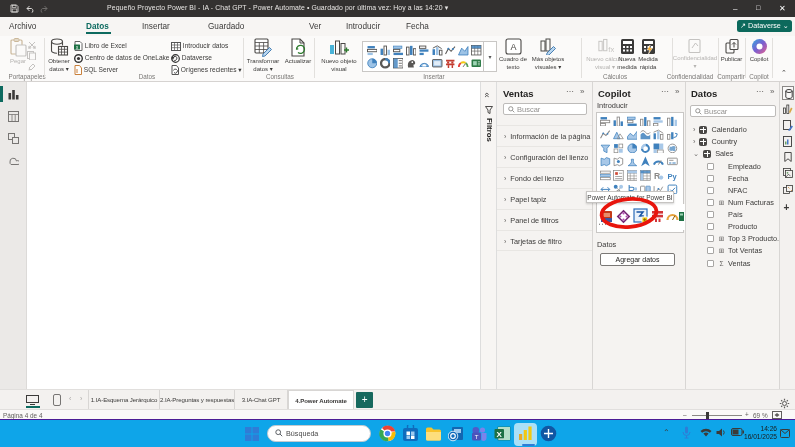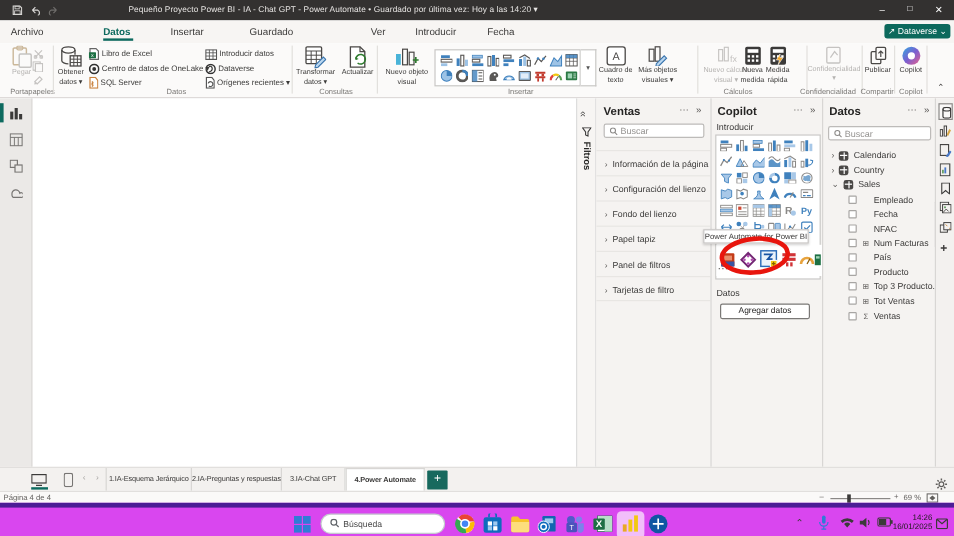--- a/index.html
+++ b/index.html
@@ -46,21 +46,21 @@
 .tbl:before{content:"";position:absolute;left:1px;top:3.5px;width:6px;height:1px;background:#fff}
 .fico{display:inline-block;width:9px;text-align:center;font-size:6.5px;color:#605e5c}
 
 #tabsrow{left:0;top:389px;width:795px;height:20px;background:#f3f1ef;border-top:1px solid #e1dfdd;font-size:6.1px;color:#3b3a39;letter-spacing:-0.1px}
 .tab{top:0;height:19px;border-right:1px solid #d8d6d4;line-height:19px;text-align:center;background:#f3f1ef;white-space:nowrap;overflow:hidden}
 #tab4{background:#fff;font-weight:bold;border:1px solid #d8d6d4;border-bottom:none}
 #plus{left:356px;top:2px;width:17px;height:16px;background:#17695e;color:#fff;text-align:center;line-height:15px;font-size:10px;border-radius:1px}
 
 #statusrow{left:0;top:409px;width:795px;height:10px;background:#faf9f8;border-top:1px solid #e1dfdd;font-size:6.4px;color:#605e5c}
 
-#taskbar{left:0;top:419px;width:795px;height:28px;background:#d946ef;border-top:4px solid #4c1d95}
+#taskbar{left:0;top:419px;width:795px;height:28px;background:#0ea5e9;border-top:1px solid #4c1d95}
 #searchpill{left:267px;top:5px;width:104px;height:17px;background:#fff;border:1px solid #c4cace;border-radius:8.5px;font-size:7.2px;color:#4a4a4a;line-height:15px}
 .tico{top:5px;width:17px;height:17px}
 .tray{font-size:8px;color:#3b3a39}
 </style></head>
 <body>
 
 <div class="a" id="titlebar">
   <svg class="a" style="left:10px;top:4px" width="9" height="9" viewBox="0 0 9 9">
       <path d="M1 1 h5.5 L8 2.5 V8 H1z" fill="none" stroke="#d8d6d4" stroke-width="0.9"></path>
       <rect x="2.5" y="1.2" width="3.5" height="2.2" fill="none" stroke="#d8d6d4" stroke-width="0.7"></rect>

